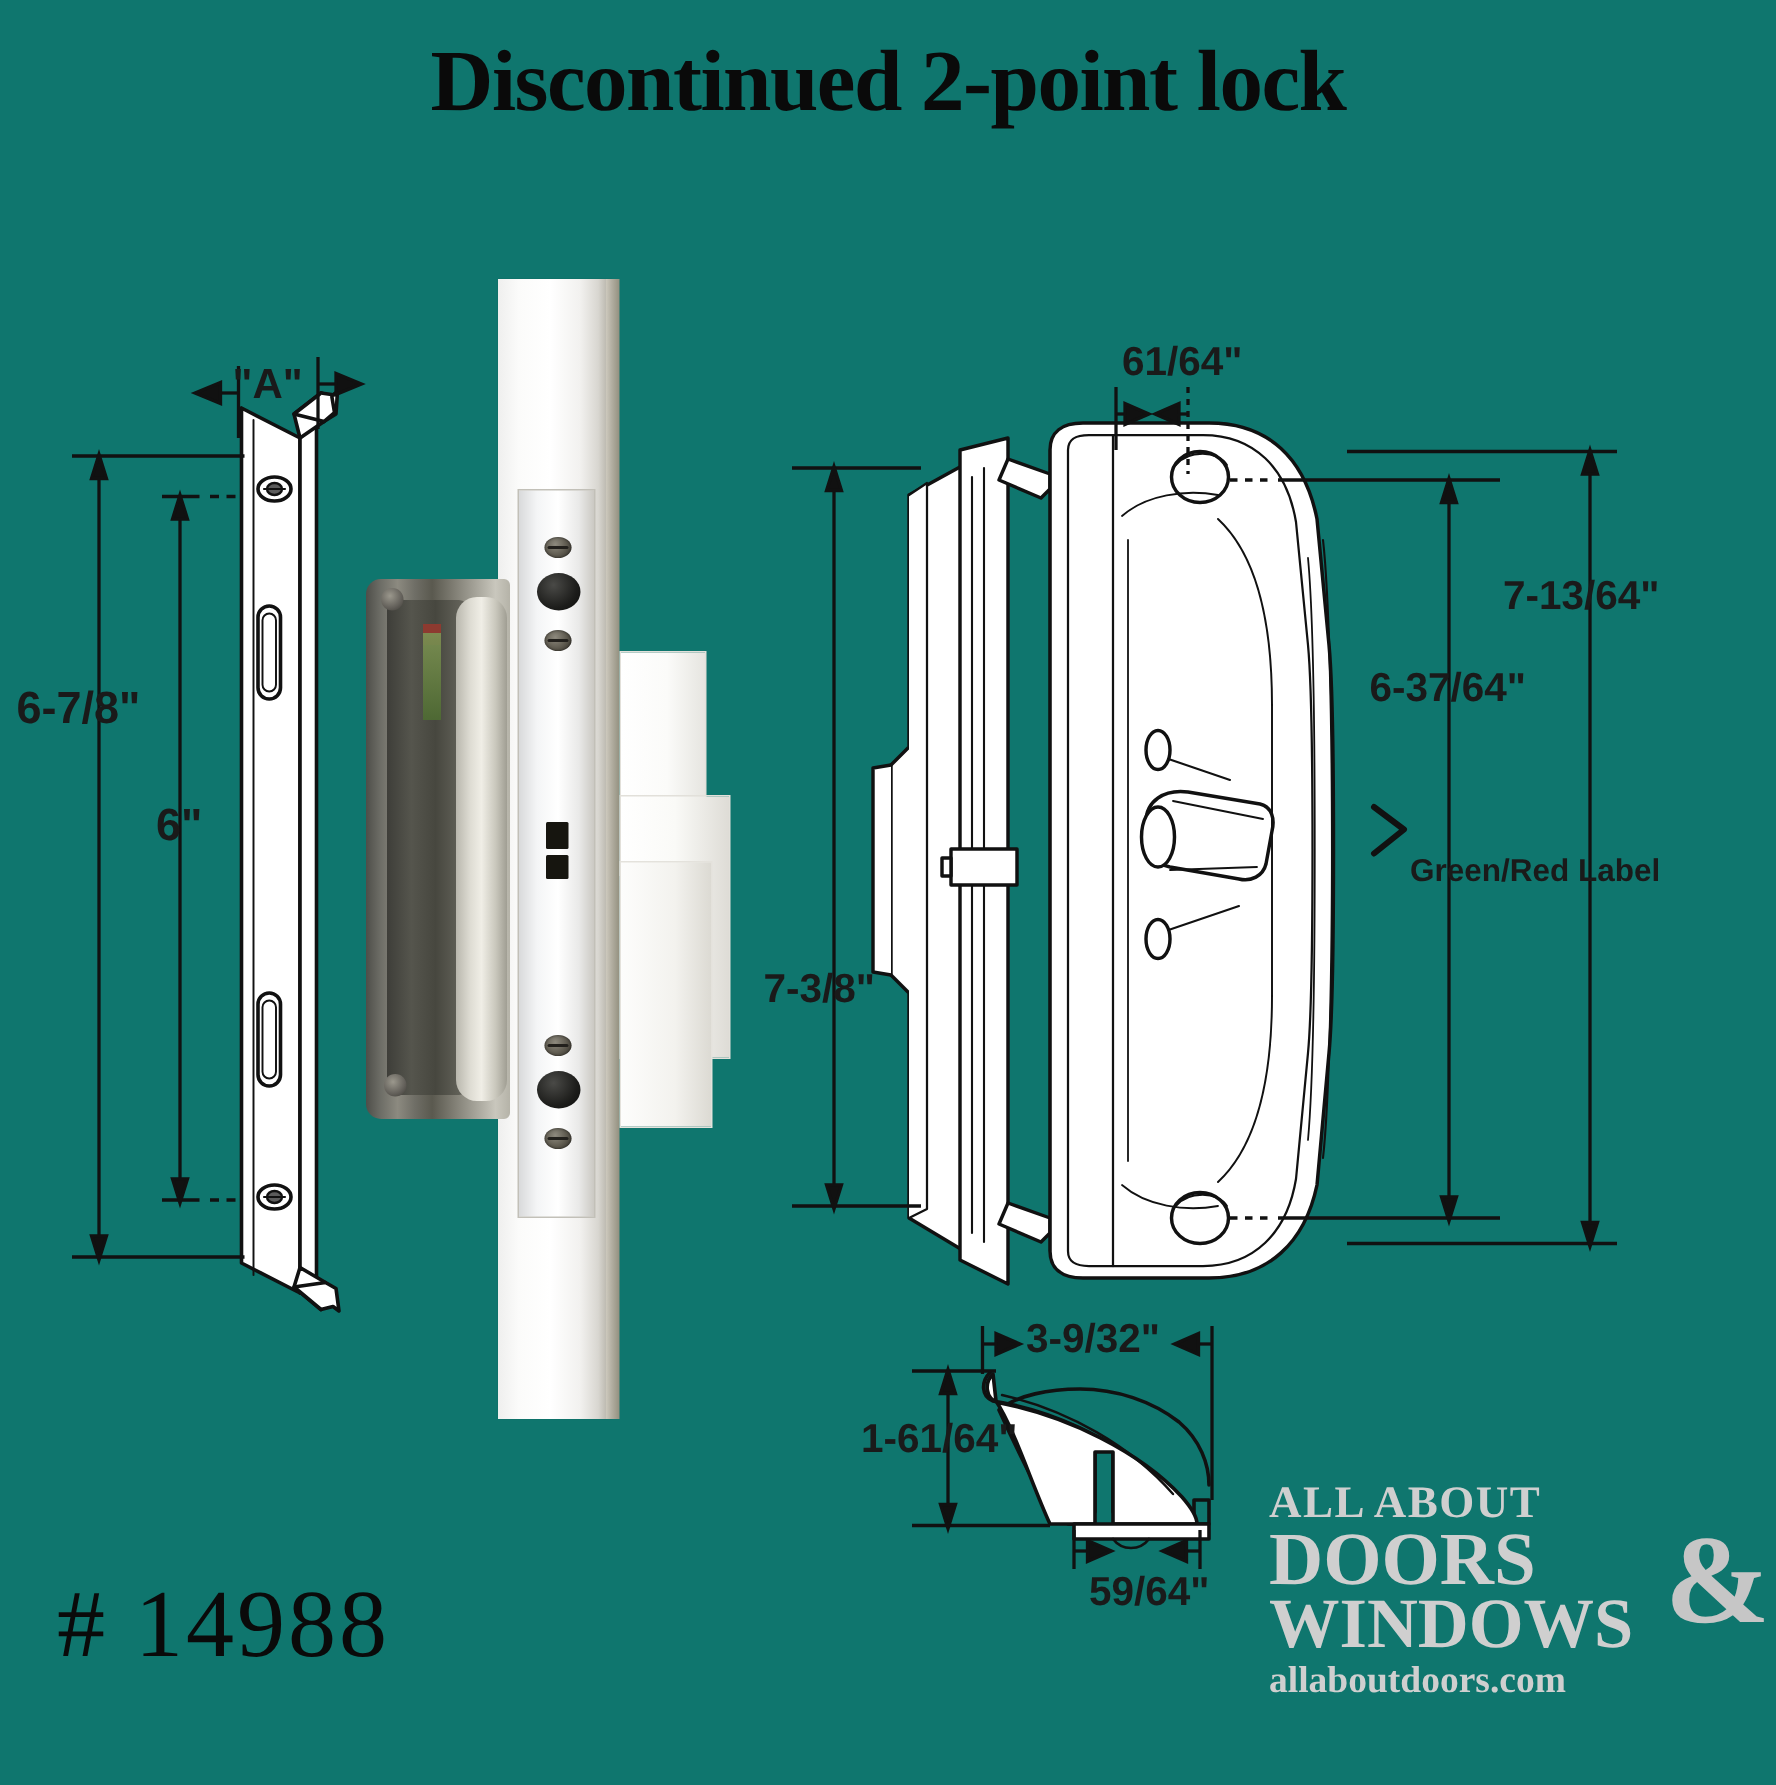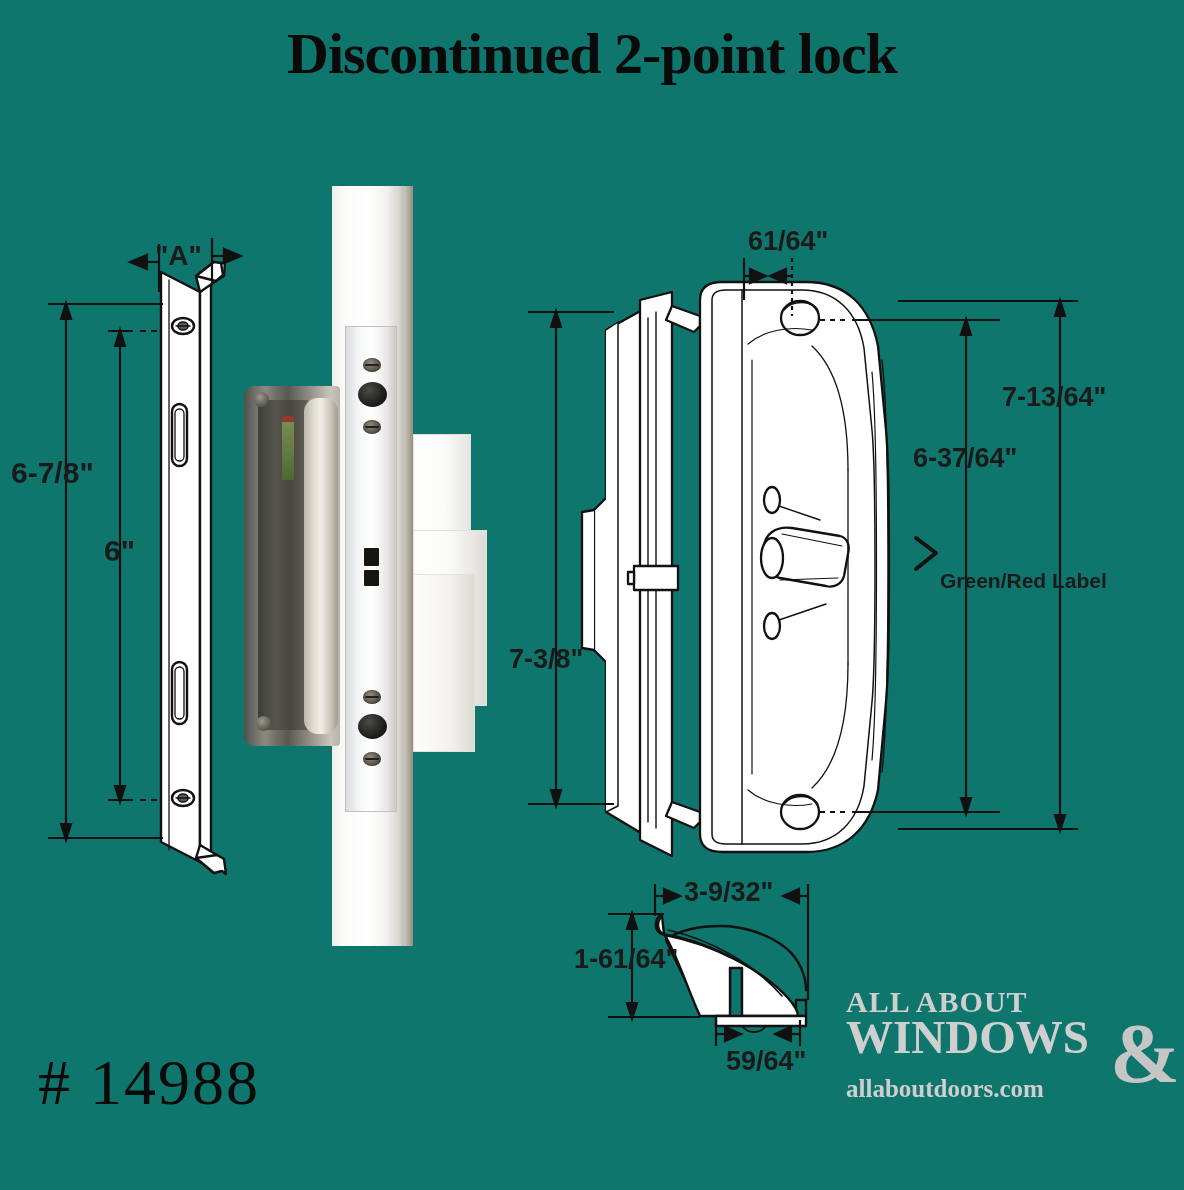--- a/index.html
+++ b/index.html
@@ -82,21 +82,21 @@
     top: -4px;
     font-size: 84px;
     font-weight: bold;
     line-height: 1;
     color: #c6c6c6;
   }
   #logo .l4 {
     font-size: 25px;
     font-weight: bold;
     display: block;
-    margin-top: 18px;
+    margin-top: 4px;
     letter-spacing: 0px;
   }
 
   
   .dim {
     position: absolute;
     font-family: "Liberation Sans", sans-serif;
     font-weight: bold;
     color: #1a1a1a;
     white-space: nowrap;
@@ -566,19 +566,20 @@
 
   <div class="dim" style="left:684px; top:877px; font-size:27px;">3-9/32"</div>
 
   <div class="dim" style="left:574px; top:944px; font-size:27px;">1-61/64"</div>
 
   <div class="dim" style="left:726px; top:1046px; font-size:27px;">59/64"</div>
 
   <div id="logo">
     <span class="l1">ALL ABOUT</span>
     <span class="l2">
+      <span>DOORS</span>
       <span class="amp">&amp;</span>
     </span>
     <span class="l3">WINDOWS</span>
     <span class="l4">allaboutdoors.com</span>
   </div>
 
 </div>
 
 </body></html>

